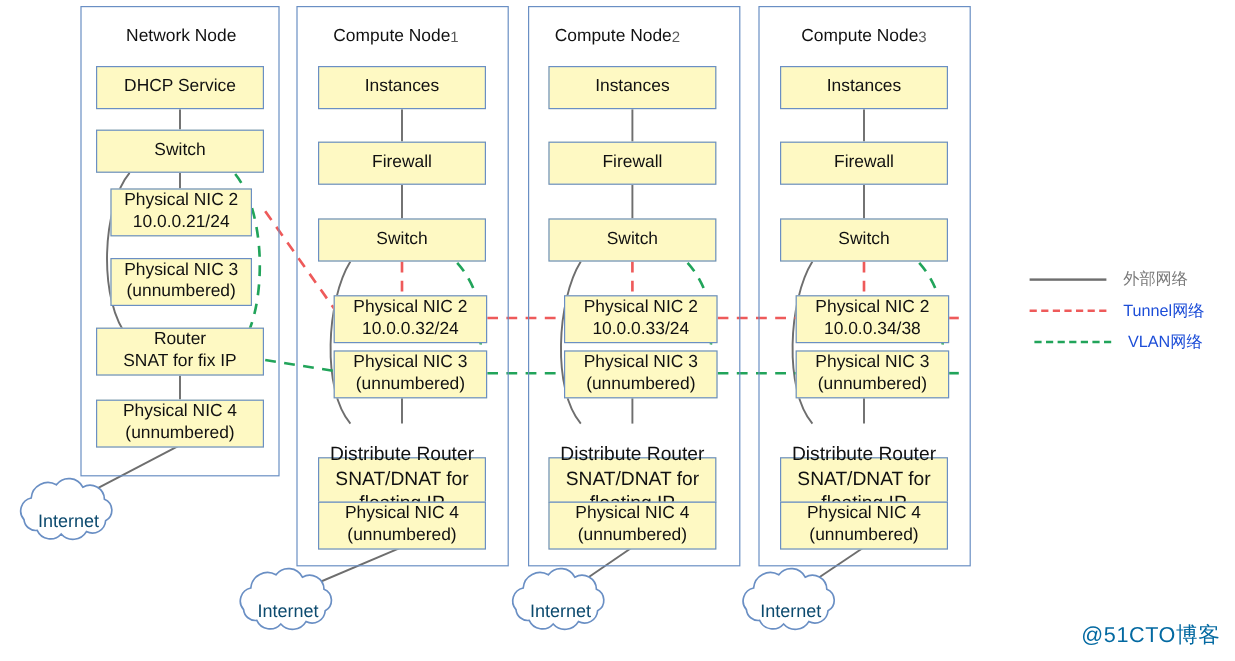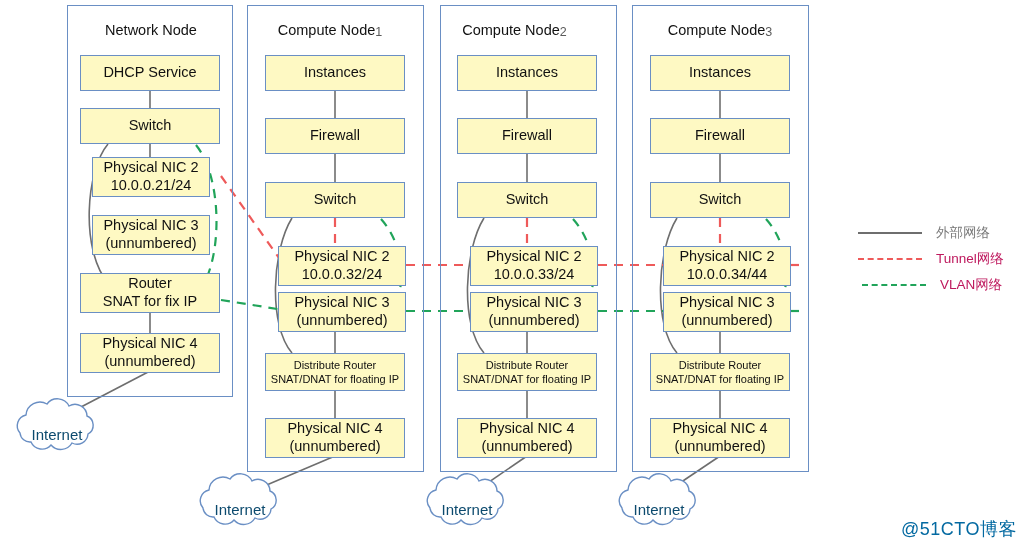--- a/index.html
+++ b/index.html
@@ -8,33 +8,33 @@
   #canvas{position:absolute;left:0;top:0;width:1029px;height:551px;}
   svg#wires{position:absolute;left:0;top:0;width:1029px;height:551px;pointer-events:none;}
 
   .node-container{position:absolute;border:1.4px solid #6a8fc4;box-sizing:border-box;background:transparent;}
   .node-title{position:absolute;text-align:center;font-size:14.5px;color:#111;white-space:nowrap;}
   .node-title .idx{font-size:12.5px;color:#5a5a5a;vertical-align:-1px;}
 
   .box{position:absolute;border:1.3px solid #6a8fc4;box-sizing:border-box;background:#fef9c3;
        display:flex;flex-direction:column;align-items:center;justify-content:center;
        font-size:14.5px;line-height:1.22;color:#111;text-align:center;}
-  .box.small{font-size:11px;line-height:1.3;}
+  .box.small{font-size:16px;line-height:1.3;margin-top:28px;}
   .box .l2{display:block;}
 
   .cloud-wrap{position:absolute;}
   .cloud-label{position:absolute;width:100%;text-align:center;font-size:15px;color:#0c4a6e;}
 
   .legend{position:absolute;}
   .legend-row{position:absolute;display:flex;align-items:center;}
   .legend-swatch{width:64px;height:0;border-top-width:2px;border-top-style:solid;display:inline-block;}
   .legend-swatch.solid{border-color:#6e6e6e;border-top-style:solid;}
   .legend-swatch.red{border-color:#ee5a5a;border-top-style:dashed;border-top-width:2.4px;}
   .legend-swatch.green{border-color:#21a45a;border-top-style:dashed;border-top-width:2.4px;}
-  .legend-text{margin-left:14px;font-size:13.5px;white-space:nowrap;color:#be185d;}
+  .legend-text{margin-left:14px;font-size:13.5px;white-space:nowrap;color:#1d4ed8;}
   .legend-text.muted{color:#7a7a7a;}
 
   .watermark{position:absolute;right:12px;bottom:10px;font-size:18px;color:#0369a1;letter-spacing:.5px;}
 </style>
 </head>
 <body>
 
 <div id="canvas">
 
   <svg id="wires" viewBox="0 0 1029 551" xmlns="http://www.w3.org/2000/svg">
@@ -202,21 +202,21 @@
     <span>Instances</span>
   </div>
   <div class="box" style="left:650px;top:118px;width:140px;height:36px;">
     <span>Firewall</span>
   </div>
   <div class="box" style="left:650px;top:182px;width:140px;height:36px;">
     <span>Switch</span>
   </div>
   <div class="box" style="left:663px;top:246px;width:128px;height:40px;">
     <span>Physical NIC 2</span>
-    <span class="l2">10.0.0.34/44</span>
+    <span class="l2">10.0.0.34/38</span>
   </div>
   <div class="box" style="left:663px;top:292px;width:128px;height:40px;">
     <span>Physical NIC 3</span>
     <span class="l2">(unnumbered)</span>
   </div>
   <div class="box small" style="left:650px;top:353px;width:140px;height:38px;">
     <span>Distribute Router</span>
     <span class="l2">SNAT/DNAT for floating IP</span>
   </div>
   <div class="box" style="left:650px;top:418px;width:140px;height:40px;">

